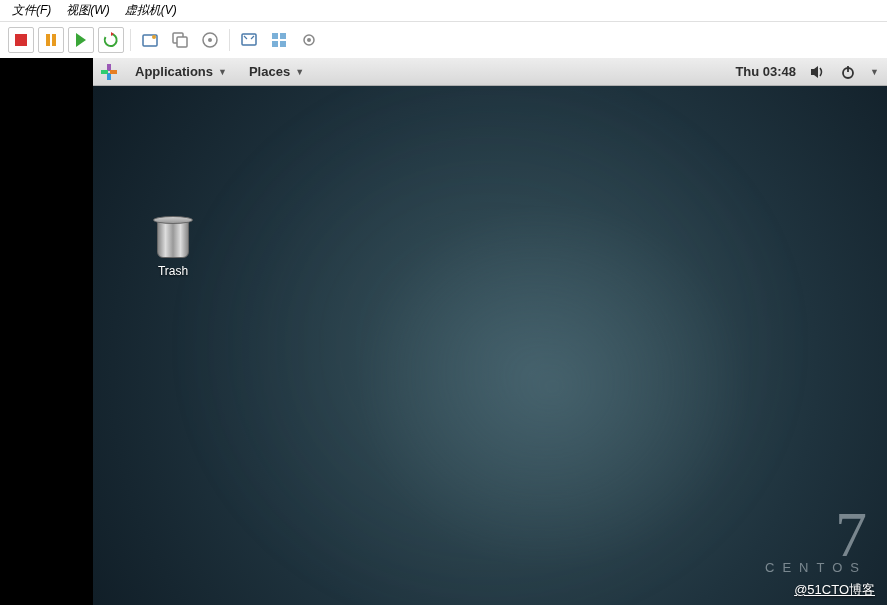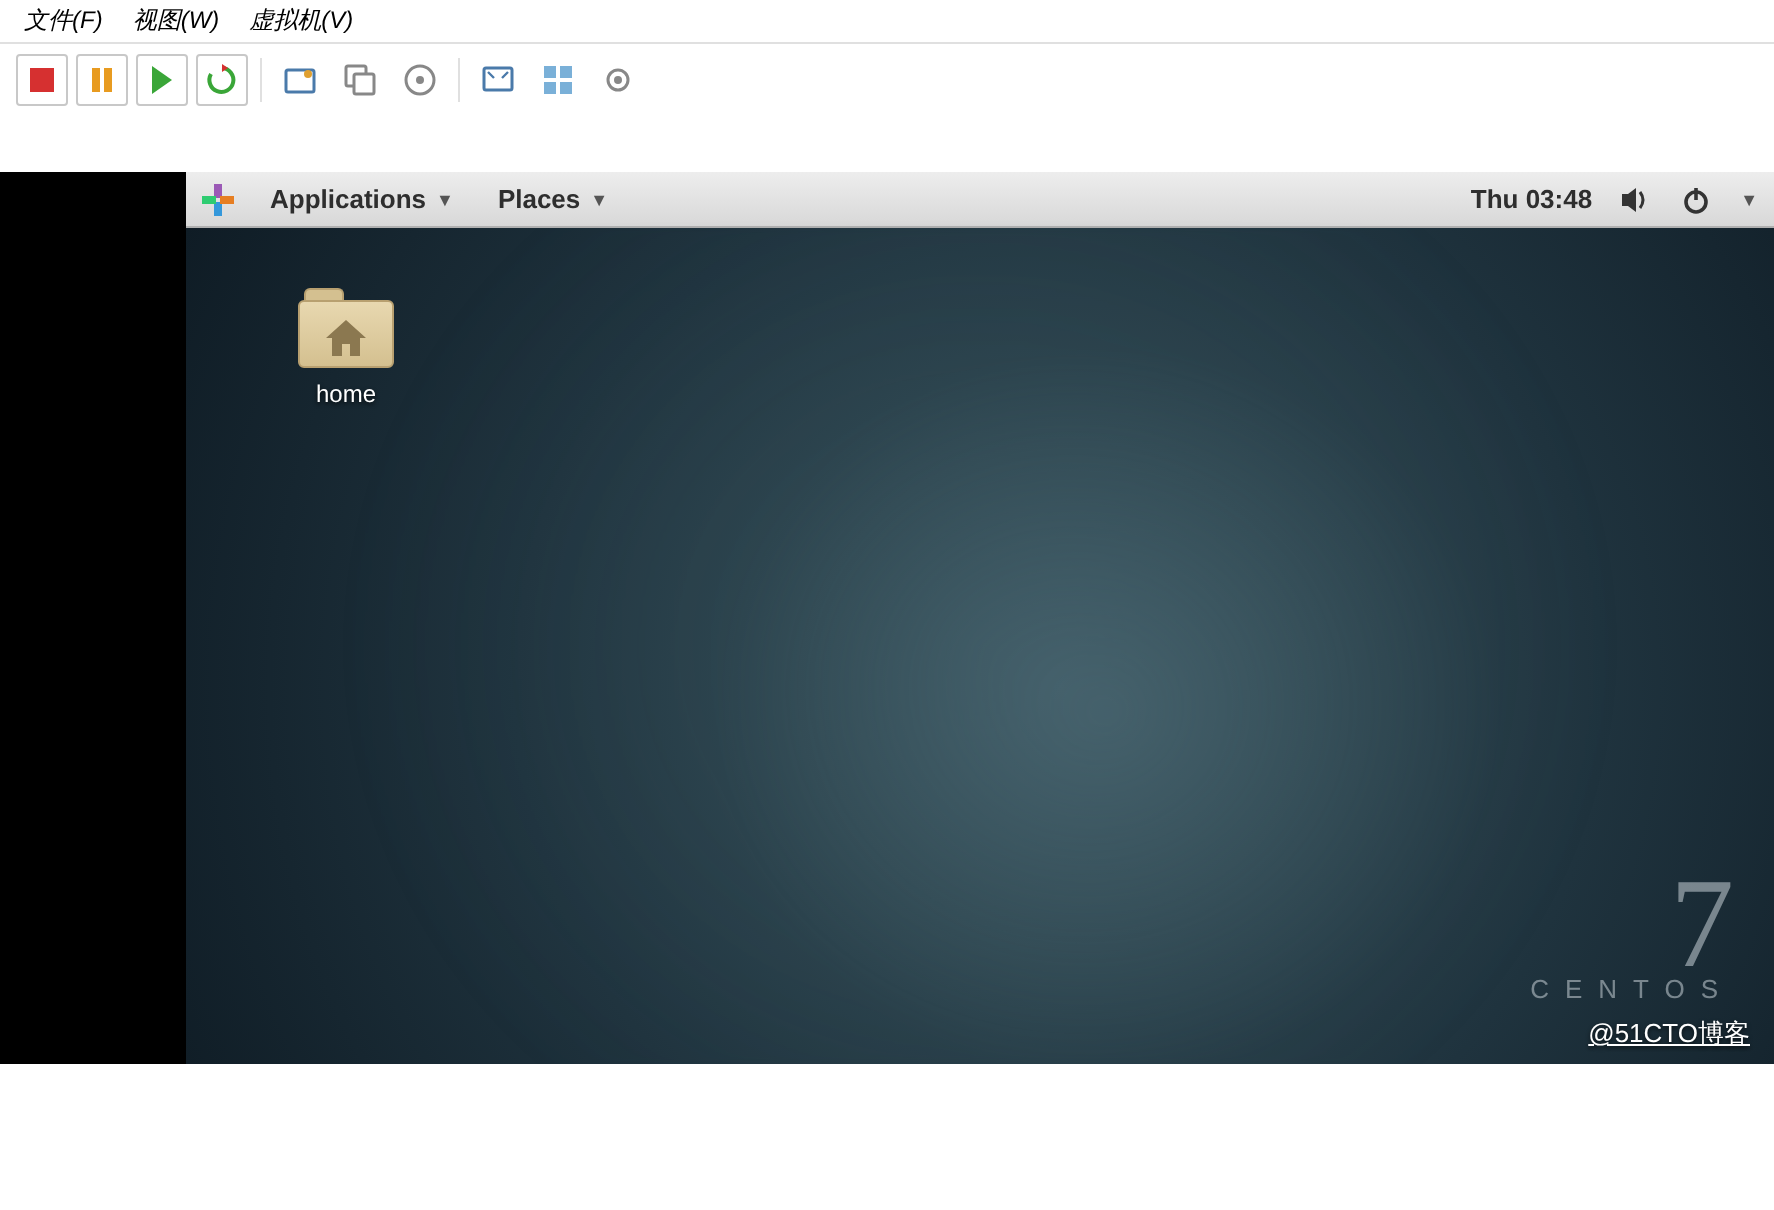--- a/index.html
+++ b/index.html
@@ -49,24 +49,23 @@
     }
     .tb-btn.bordered { border-color: #c8c8c8; }
     .tb-sep {
       width: 1px;
       height: 22px;
       background: #e0e0e0;
       margin: 0 2px;
     }
     .vm-area {
       width: 887px;
-      height: 446px;
+      height: 547px;
       display: flex;
       background: #000;
-      margin-top: 28px;
     }
     .black-bar {
       width: 93px;
       height: 100%;
       background: #000;
     }
     .guest-screen {
       flex: 1;
       height: 100%;
       display: flex;
@@ -316,31 +315,28 @@
               <circle cx="8" cy="9" r="5" fill="none" stroke="#333" stroke-width="1.8"></circle>
               <line x1="8" y1="2" x2="8" y2="8" stroke="#333" stroke-width="1.8"></line>
             </svg>
         </span>
         <span class="dropdown-arrow">▼</span>
       </div>
     </div>
 
     <div class="guest-desktop">
 
-      <div class="desktop-icon" style="left:40px; top:30px;">
-        <div class="folder-icon-visual">
-          <div class="folder-tab"></div>
-          <div class="folder-back"></div>
-          <svg class="folder-house" width="20" height="18" viewBox="0 0 20 18">
-              <polygon points="10,0 20,9 17,9 17,18 12,18 12,12 8,12 8,18 3,18 3,9 0,9" fill="#8b7850"></polygon>
-            </svg>
+
+      <div class="desktop-icon" style="left:40px; top:128px;">
+        <div class="trash-icon-visual">
+          <div class="trash-body"></div>
+          <div class="trash-lid"></div>
         </div>
-        <span>home</span>
-      </div>
-
+        <span>Trash</span>
+      </div>
 
       <div class="centos-brand">
         <div class="centos-7">7</div>
         <div class="centos-text">CENTOS</div>
       </div>
 
       <div class="watermark">@51CTO博客</div>
     </div>
 
   </div>

